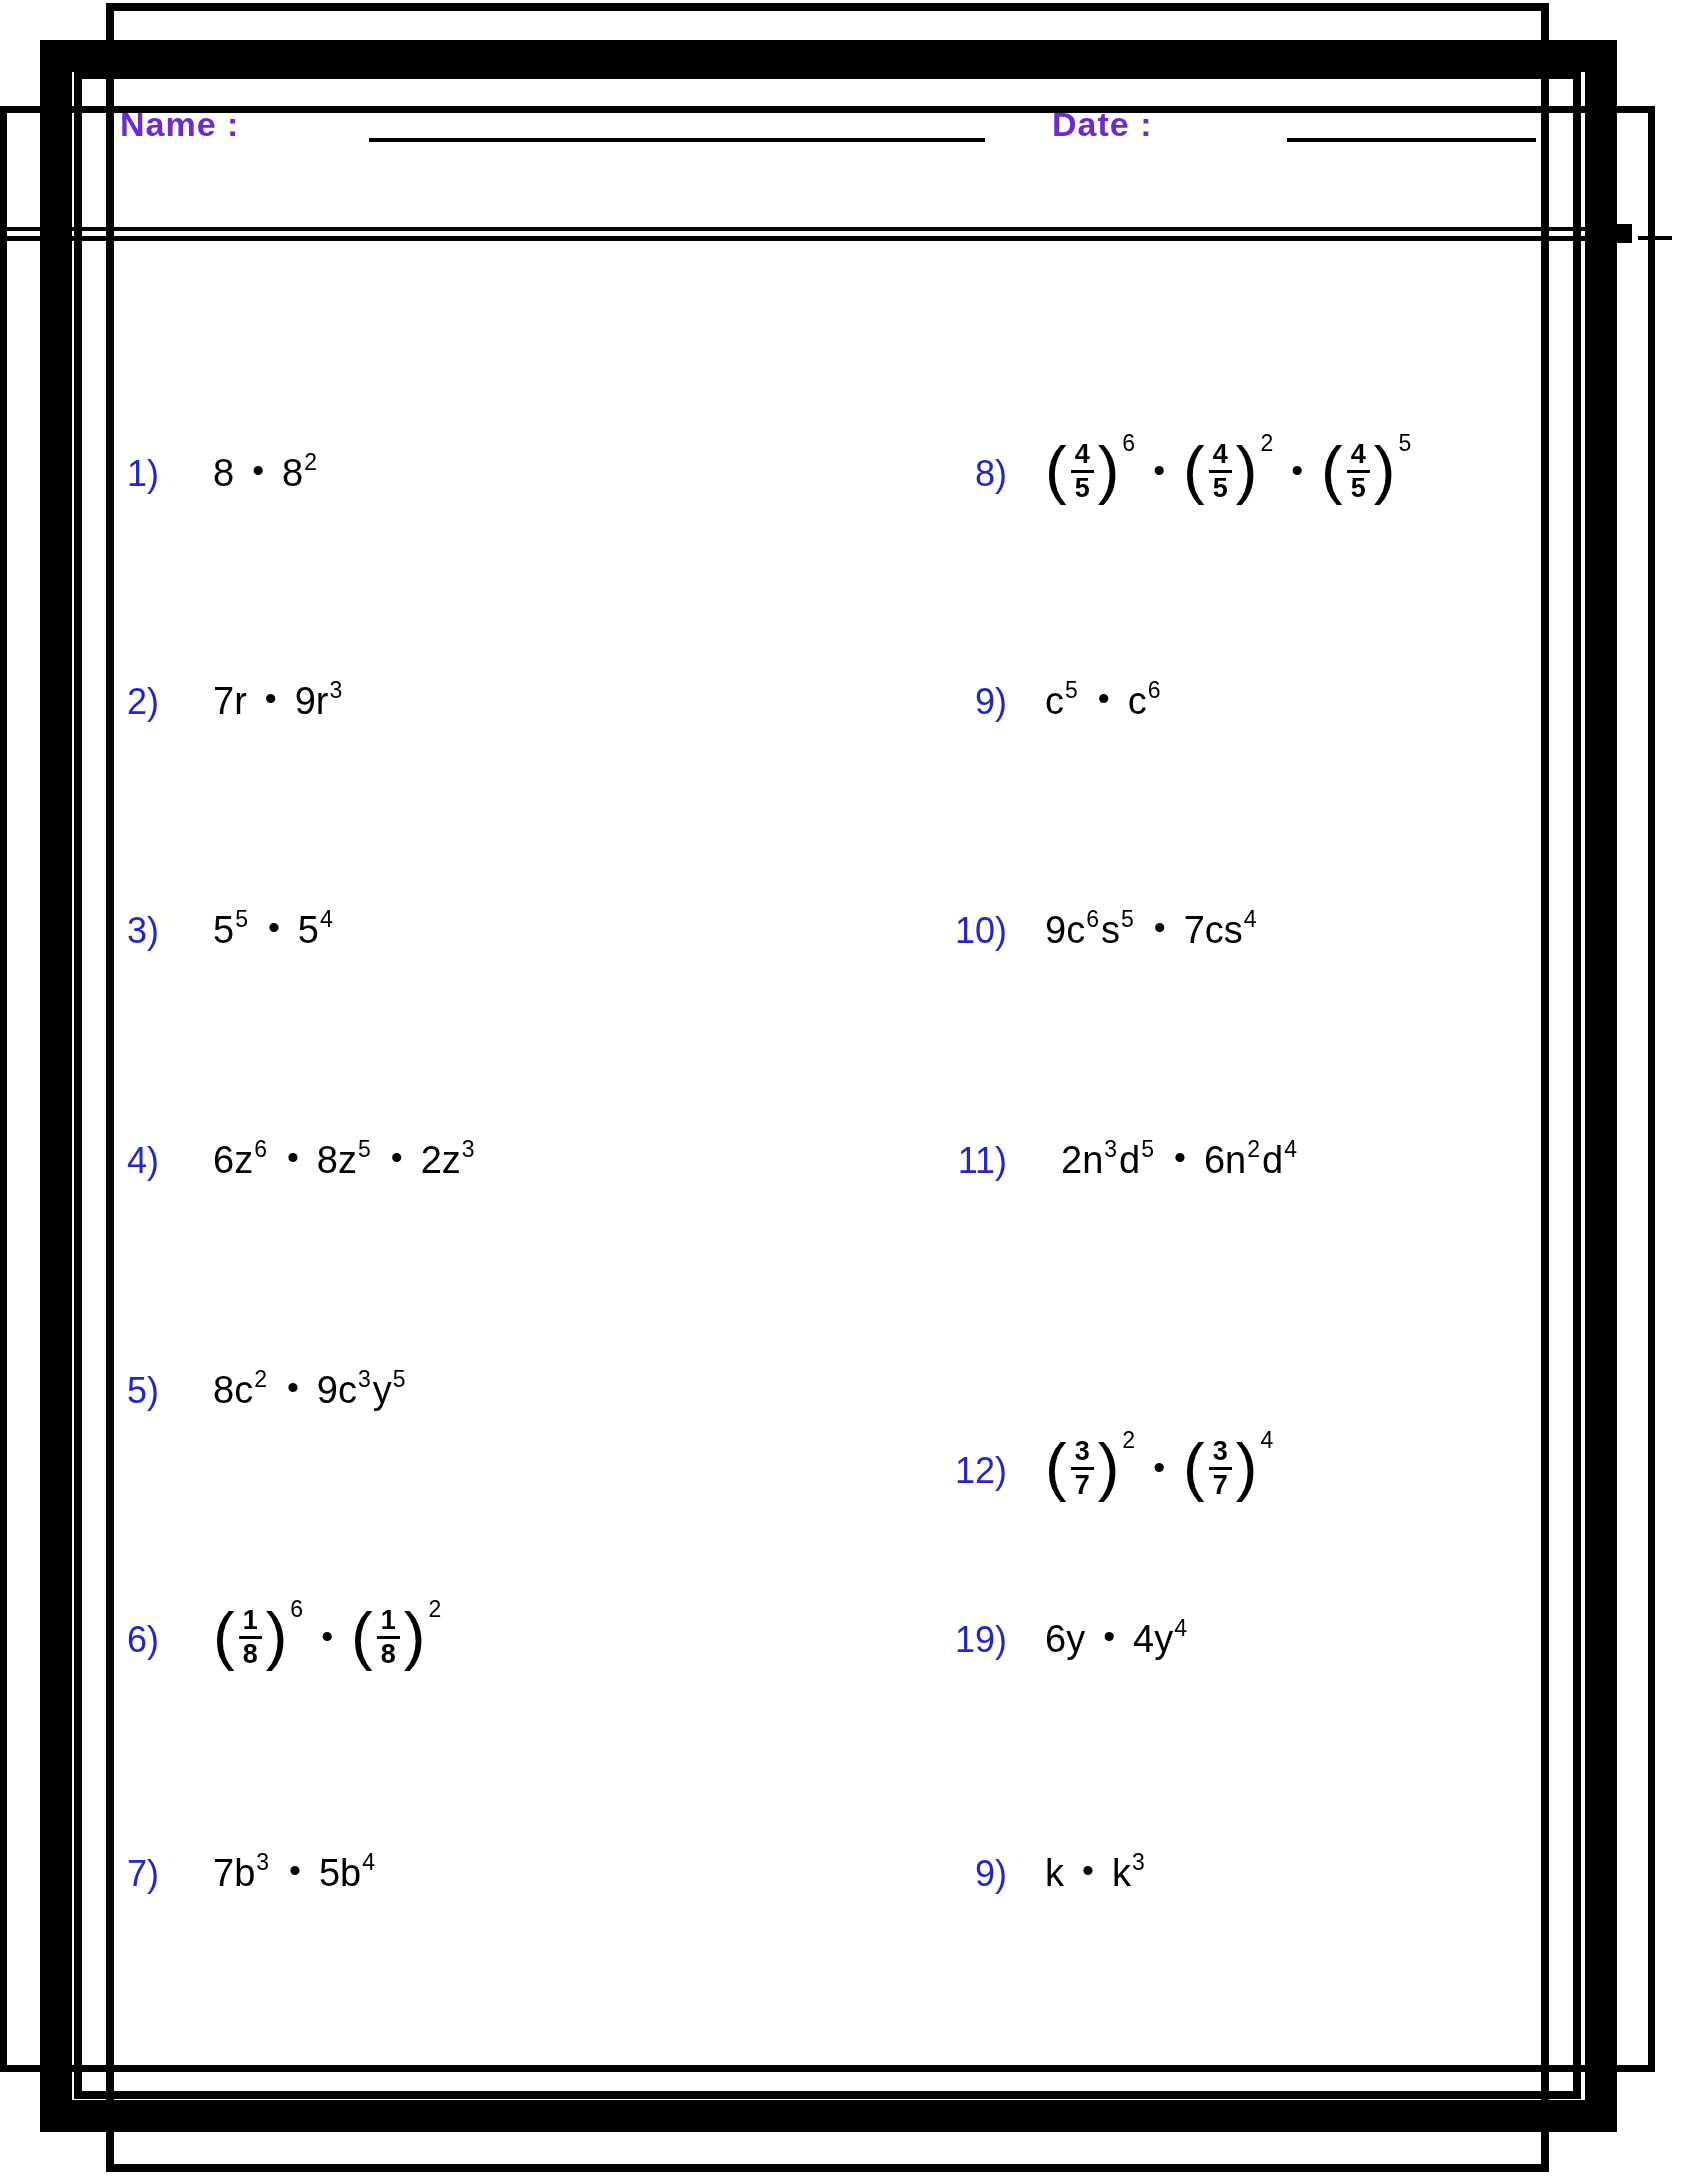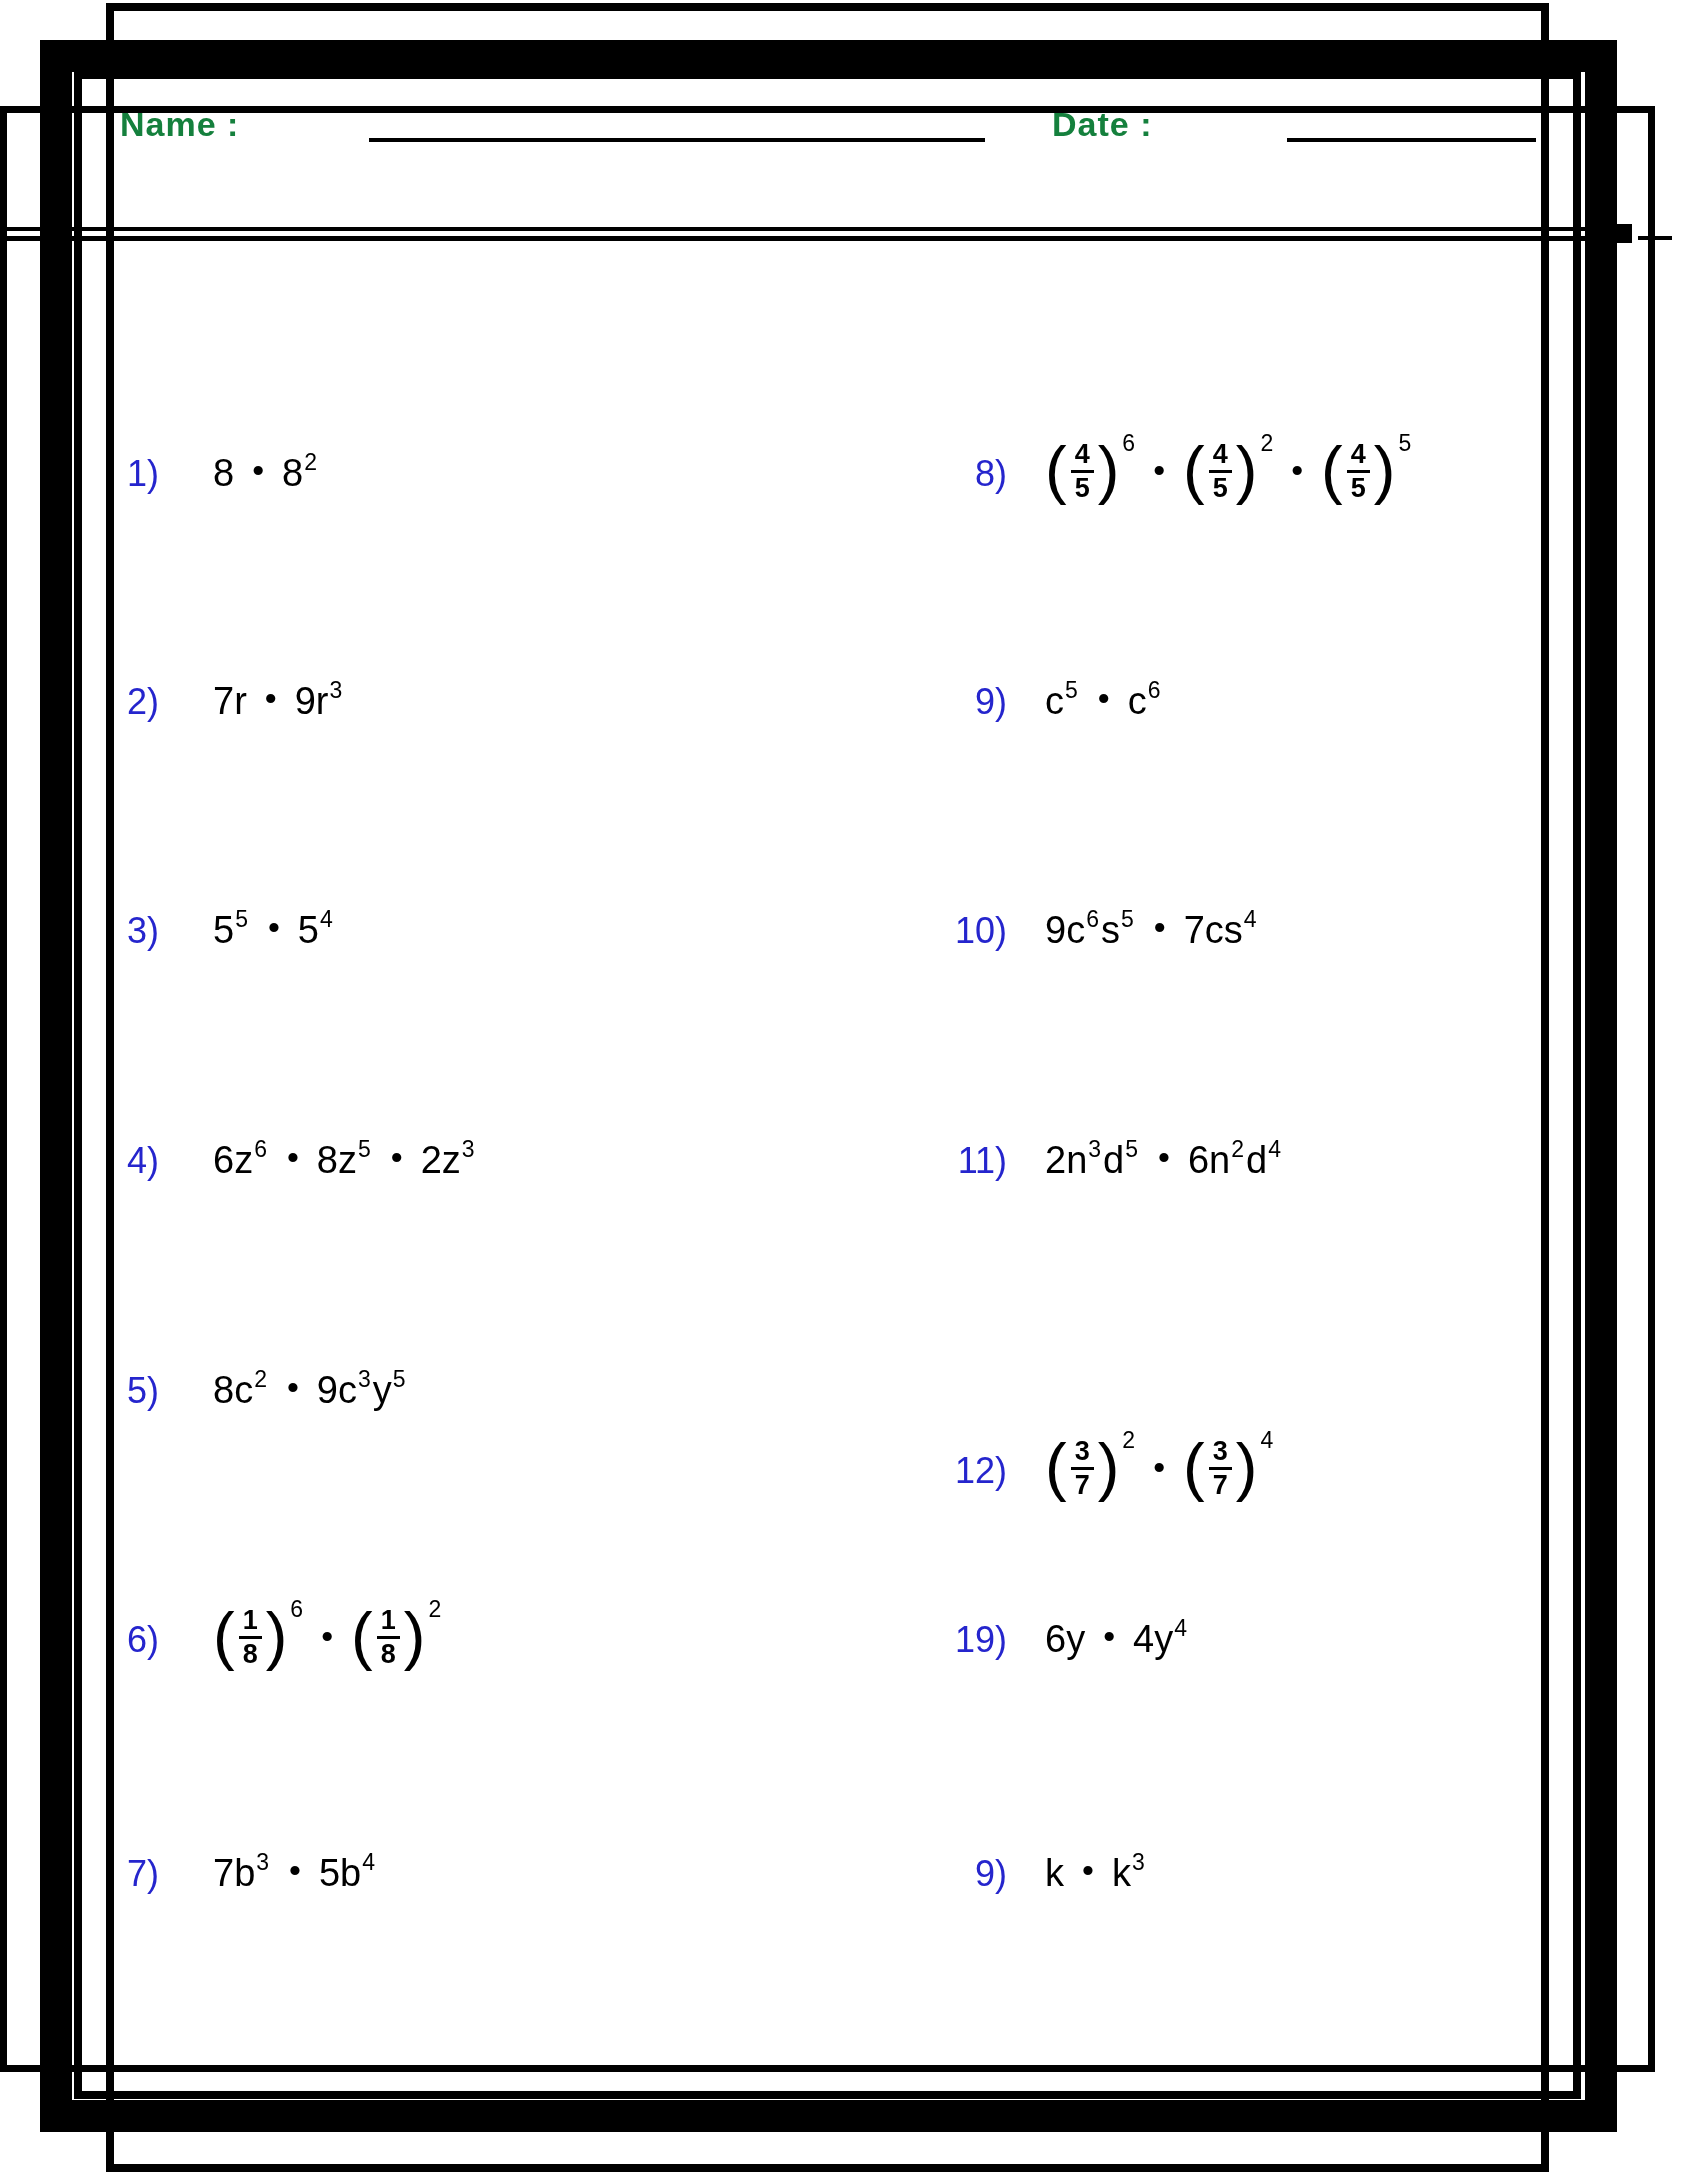--- a/index.html
+++ b/index.html
@@ -8,21 +8,21 @@
   .page { position:relative; width:1683px; height:2178px; background:#fff; overflow:hidden; }
 
   
   .frame { position:absolute; border-style:solid; border-color:#000; background:transparent; }
   .frame-a { left:106px; top:3px;   width:1443px; height:2169px; border-width:8px; }
   .frame-b { left:40px;  top:40px;  width:1577px; height:2092px; border-width:32px; }
   .frame-c { left:74px;  top:71px;  width:1507px; height:2028px; border-width:8px; }
   .frame-d { left:0px;   top:106px; width:1655px; height:1966px; border-width:7px; }
 
   
-  .hdr-label { position:absolute; font-size:34px; font-weight:bold; color:#15803d; letter-spacing:1px; }
+  .hdr-label { position:absolute; font-size:34px; font-weight:bold; color:#6d28d9; letter-spacing:1px; }
   .name-label { left:120px; top:105px; }
   .date-label { left:1052px; top:105px; }
   .rule { position:absolute; background:#000; }
   .name-line { left:369px;  top:138px; width:616px; height:4px; }
   .date-line { left:1287px; top:138px; width:249px; height:4px; }
   .sep-line-1 { left:0; top:227px; width:1632px; height:4px; }
   .sep-line-2 { left:0; top:236px; width:1632px; height:5px; }
   .sep-square { left:1614px; top:224px; width:18px; height:19px; }
   .sep-tick   { left:1638px; top:236px; width:34px; height:4px; }
 
@@ -193,21 +193,21 @@
       </div>
       <div class="prow colR" style="top: 869px;">
         <span class="pnum">10)</span>
         <span class="pexpr">
           <span class="term"><span class="">9c</span><span class="sup">6</span></span>
           <span class="term"><span class="">s</span><span class="sup">5</span></span>
           <span class="dot">•</span>
           <span class="term"><span class="">7cs</span><span class="sup">4</span></span>
         </span>
       </div>
-      <div class="prow colR" style="top: 1099px;">
+      <div class="prow colR" style="top: 1099px; gap: 16px;">
         <span class="pnum">11)</span>
         <span class="pexpr">
           <span class="term"><span class="">2n</span><span class="sup">3</span></span>
           <span class="term"><span class="">d</span><span class="sup">5</span></span>
           <span class="dot">•</span>
           <span class="term"><span class="">6n</span><span class="sup">2</span></span>
           <span class="term"><span class="">d</span><span class="sup">4</span></span>
         </span>
       </div>
       <div class="prow colR" style="top: 1409px;">

